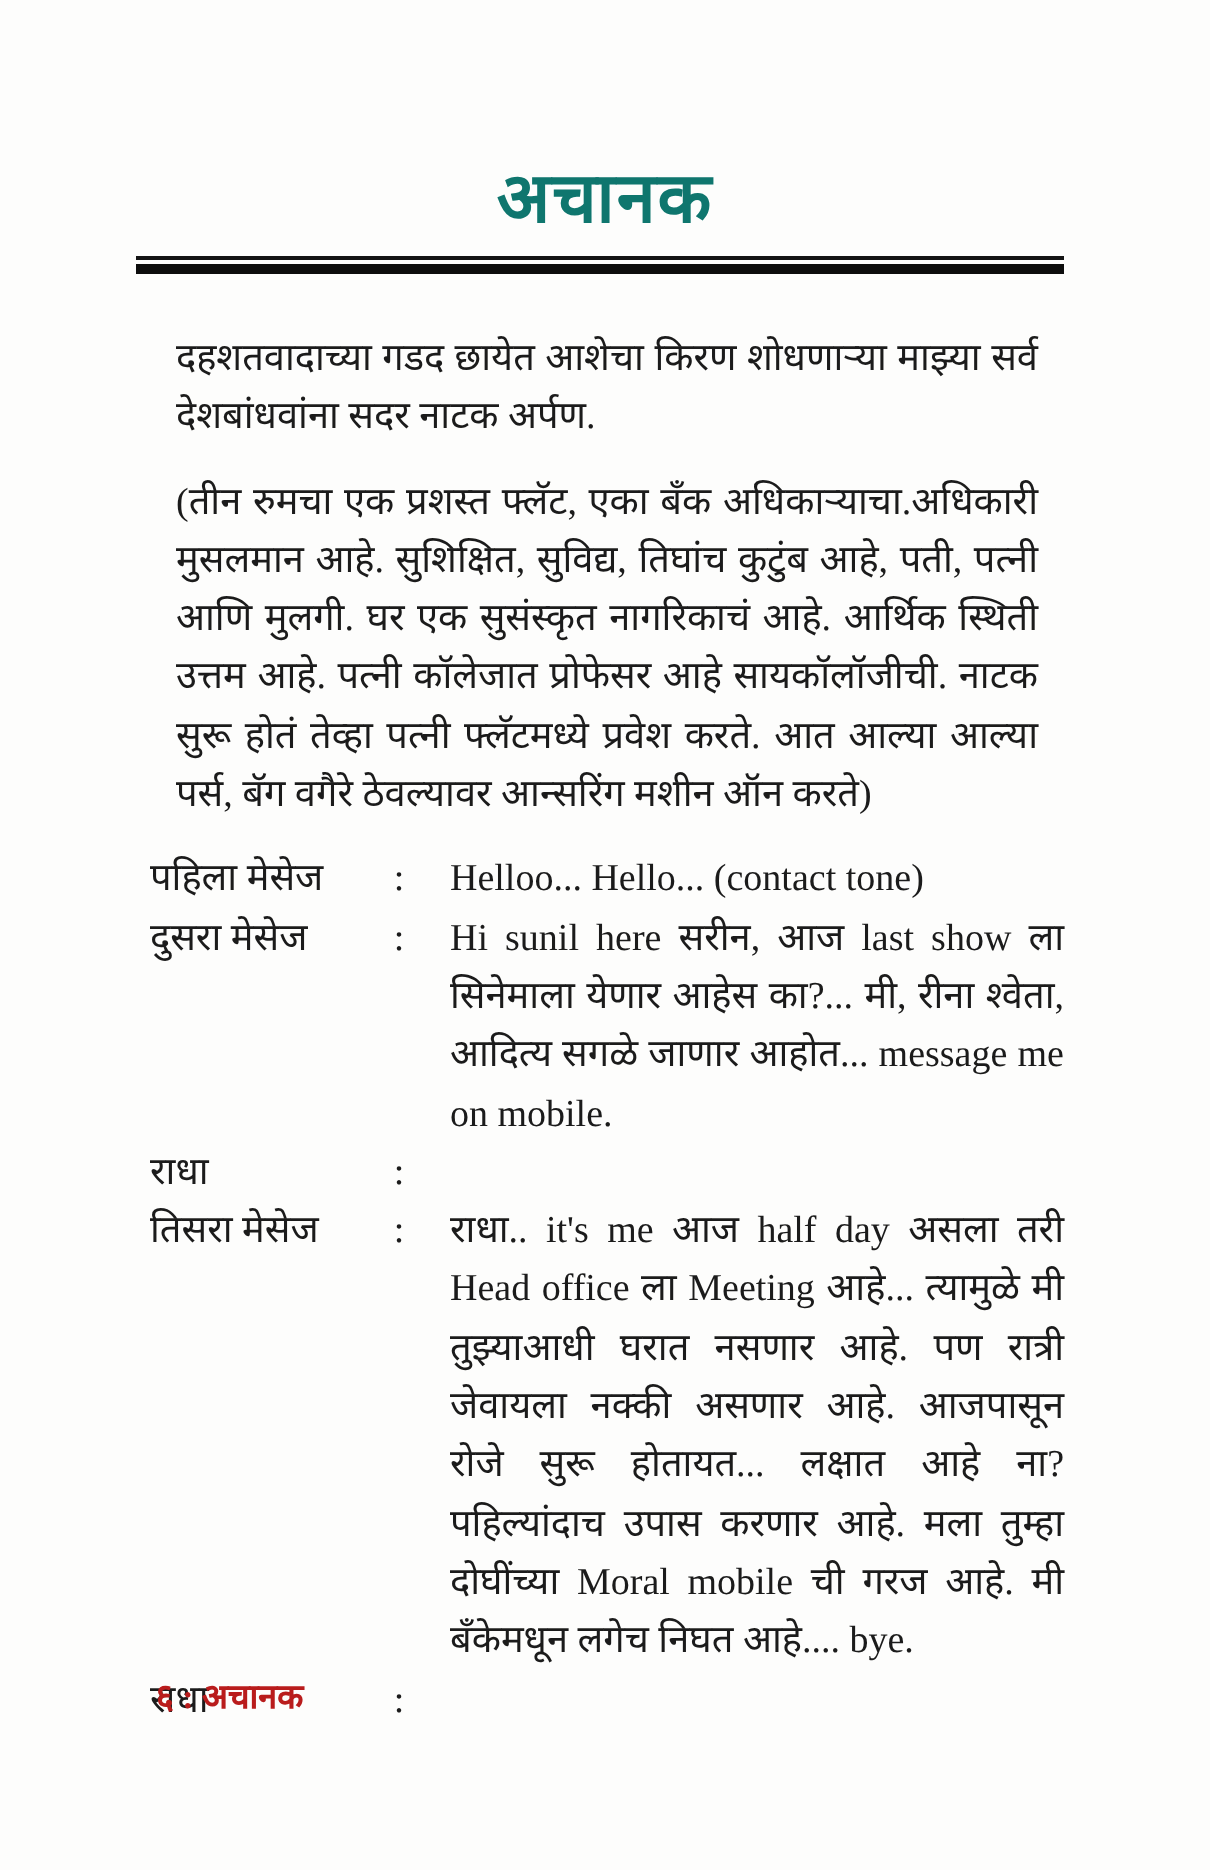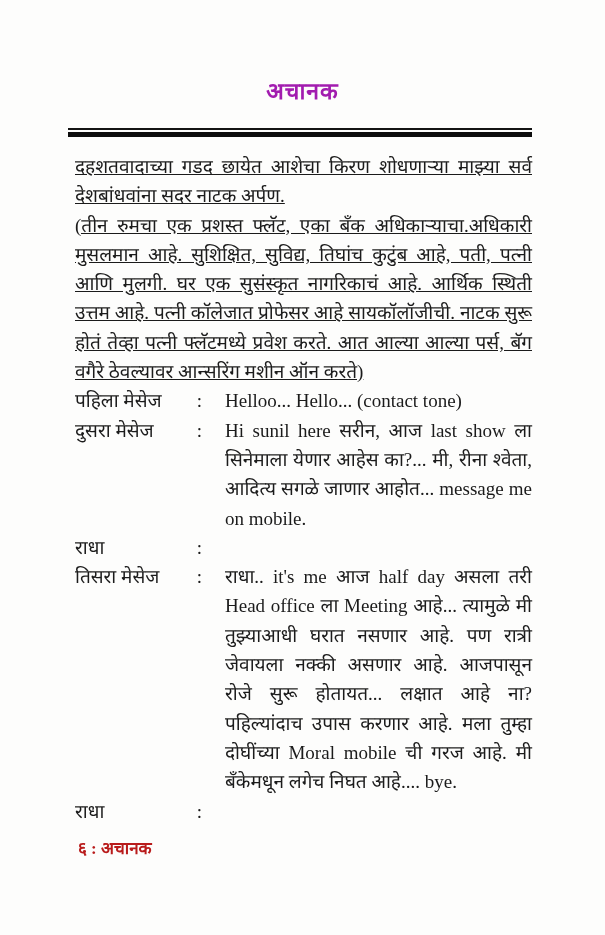--- a/index.html
+++ b/index.html
@@ -18,24 +18,24 @@
     overflow: hidden;
     box-sizing: border-box;
   }
   .title {
     position: absolute;
     top: 74px;
     left: 0;
     width: 100%;
     margin: 0;
     text-align: center;
-    font-size: 23px;
+    font-size: 35px;
     font-weight: bold;
     letter-spacing: 1px;
-    color: #a21caf;
+    color: #0f766e;
   }
   .rule {
     position: absolute;
     top: 128px;
     left: 68px;
     width: 464px;
   }
   .rule-thin {
     height: 2px;
     background: #141414;
@@ -48,22 +48,21 @@
   .body {
     position: absolute;
     top: 152px;
     left: 75px;
     width: 457px;
     font-size: 19px;
     line-height: 29.3px;
     text-align: justify;
   }
   .para {
-    margin: 0;
-    text-decoration: underline;
+    margin: 13px;
   }
   .dialogue {
     width: 100%;
   }
   .drow {
     display: grid;
     grid-template-columns: 99px 19px 1fr;
     align-items: start;
     gap: 16px;
   }

